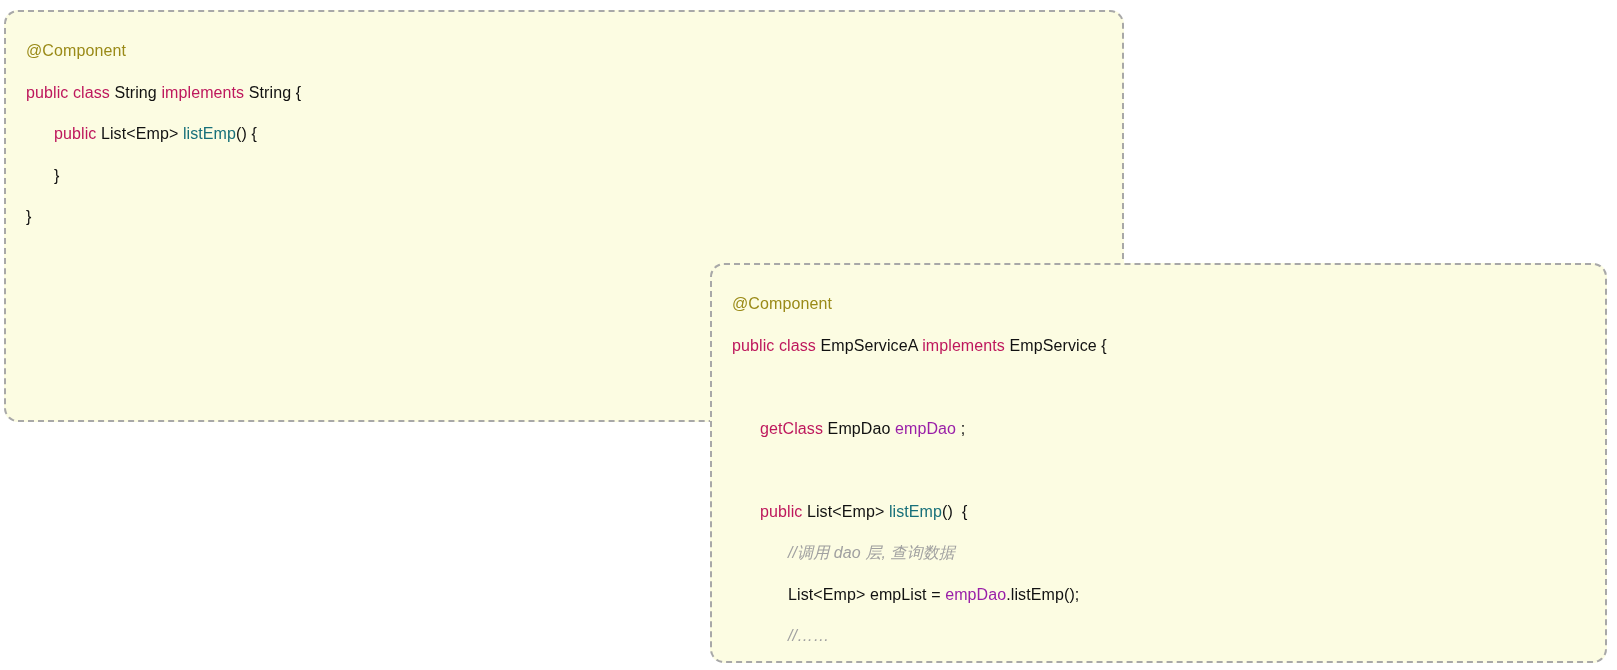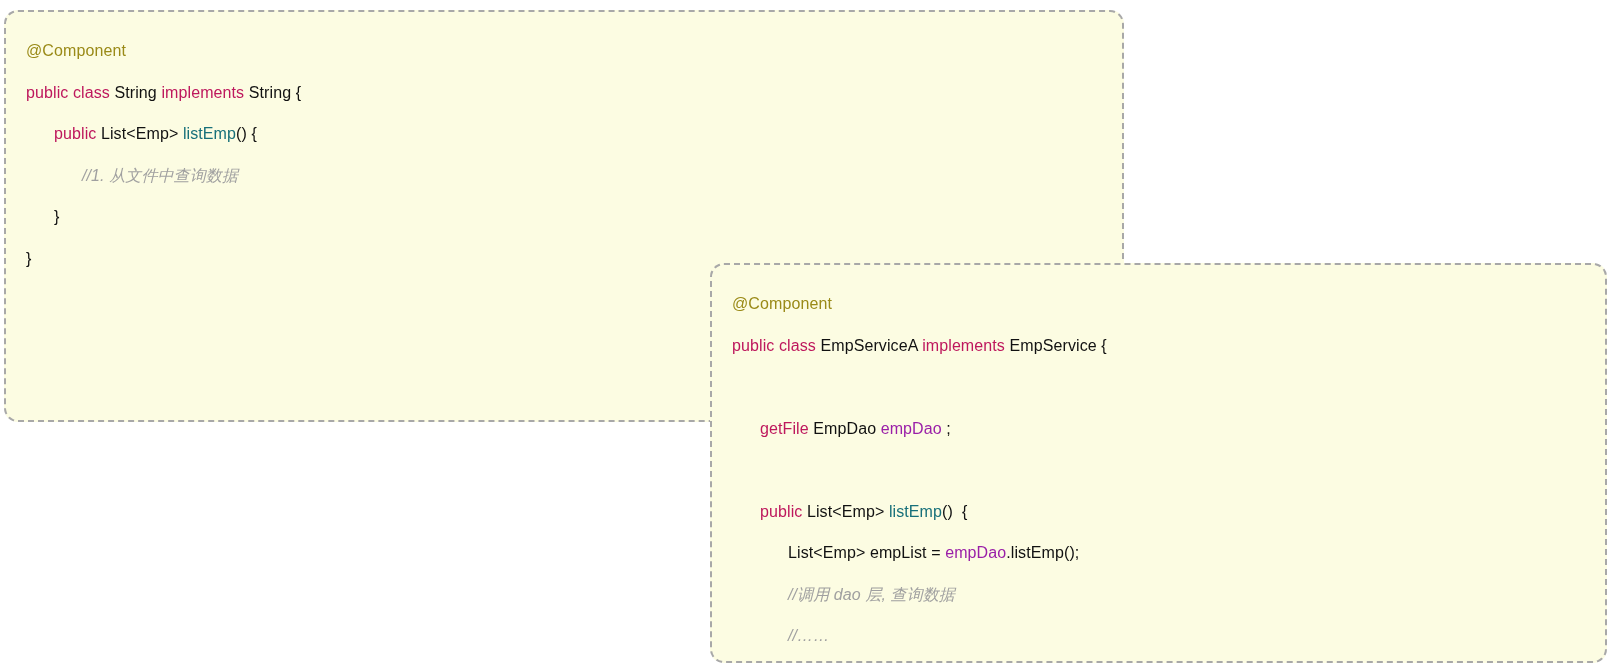--- a/index.html
+++ b/index.html
@@ -69,31 +69,30 @@
   .tk-italic   { font-style: italic; }
 </style>
 </head>
 <body>
 
 <div class="code-card" id="card-dao">
   <div class="code-lines">
       <div class="code-line ind0"><span class="tk-ann">@Component</span></div>
       <div class="code-line ind0"><span class="tk-kw">public class </span><span class="tk-plain">String </span><span class="tk-kw">implements </span><span class="tk-plain">String {</span></div>
       <div class="code-line ind1"><span class="tk-kw">public </span><span class="tk-plain">List&lt;Emp&gt; </span><span class="tk-method">listEmp</span><span class="tk-plain">() {</span></div>
-      <div class="code-line ind2"><span class="tk-comment">//1. 从文件中查询数据</span></div>
       <div class="code-line ind1"><span class="tk-plain">}</span></div>
       <div class="code-line ind0"><span class="tk-plain">}</span></div>
     </div>
 </div>
 
 <div class="code-card" id="card-service">
   <div class="code-lines">
       <div class="code-line ind0"><span class="tk-ann">@Component</span></div>
       <div class="code-line ind0"><span class="tk-kw">public class </span><span class="tk-plain">EmpServiceA </span><span class="tk-kw">implements </span><span class="tk-plain">EmpService {</span></div>
       <div class="code-line ind0"><span class="tk-plain"> </span></div>
-      <div class="code-line ind1"><span class="tk-kw">getFile </span><span class="tk-plain">EmpDao </span><span class="tk-field">empDao</span><span class="tk-plain"> ;</span></div>
+      <div class="code-line ind1"><span class="tk-kw">getClass </span><span class="tk-plain">EmpDao </span><span class="tk-field">empDao</span><span class="tk-plain"> ;</span></div>
       <div class="code-line ind0"><span class="tk-plain"> </span></div>
       <div class="code-line ind1"><span class="tk-kw">public </span><span class="tk-plain">List&lt;Emp&gt; </span><span class="tk-method">listEmp</span><span class="tk-plain">()  {</span></div>
+      <div class="code-line ind2"><span class="tk-comment">//调用 dao 层, 查询数据</span></div>
       <div class="code-line ind2"><span class="tk-plain">List&lt;Emp&gt; empList = </span><span class="tk-field">empDao</span><span class="tk-plain">.listEmp();</span></div>
-      <div class="code-line ind2"><span class="tk-comment">//调用 dao 层, 查询数据</span></div>
       <div class="code-line ind2"><span class="tk-comment">//……</span></div>
     </div>
 </div>
 
 </body></html>

